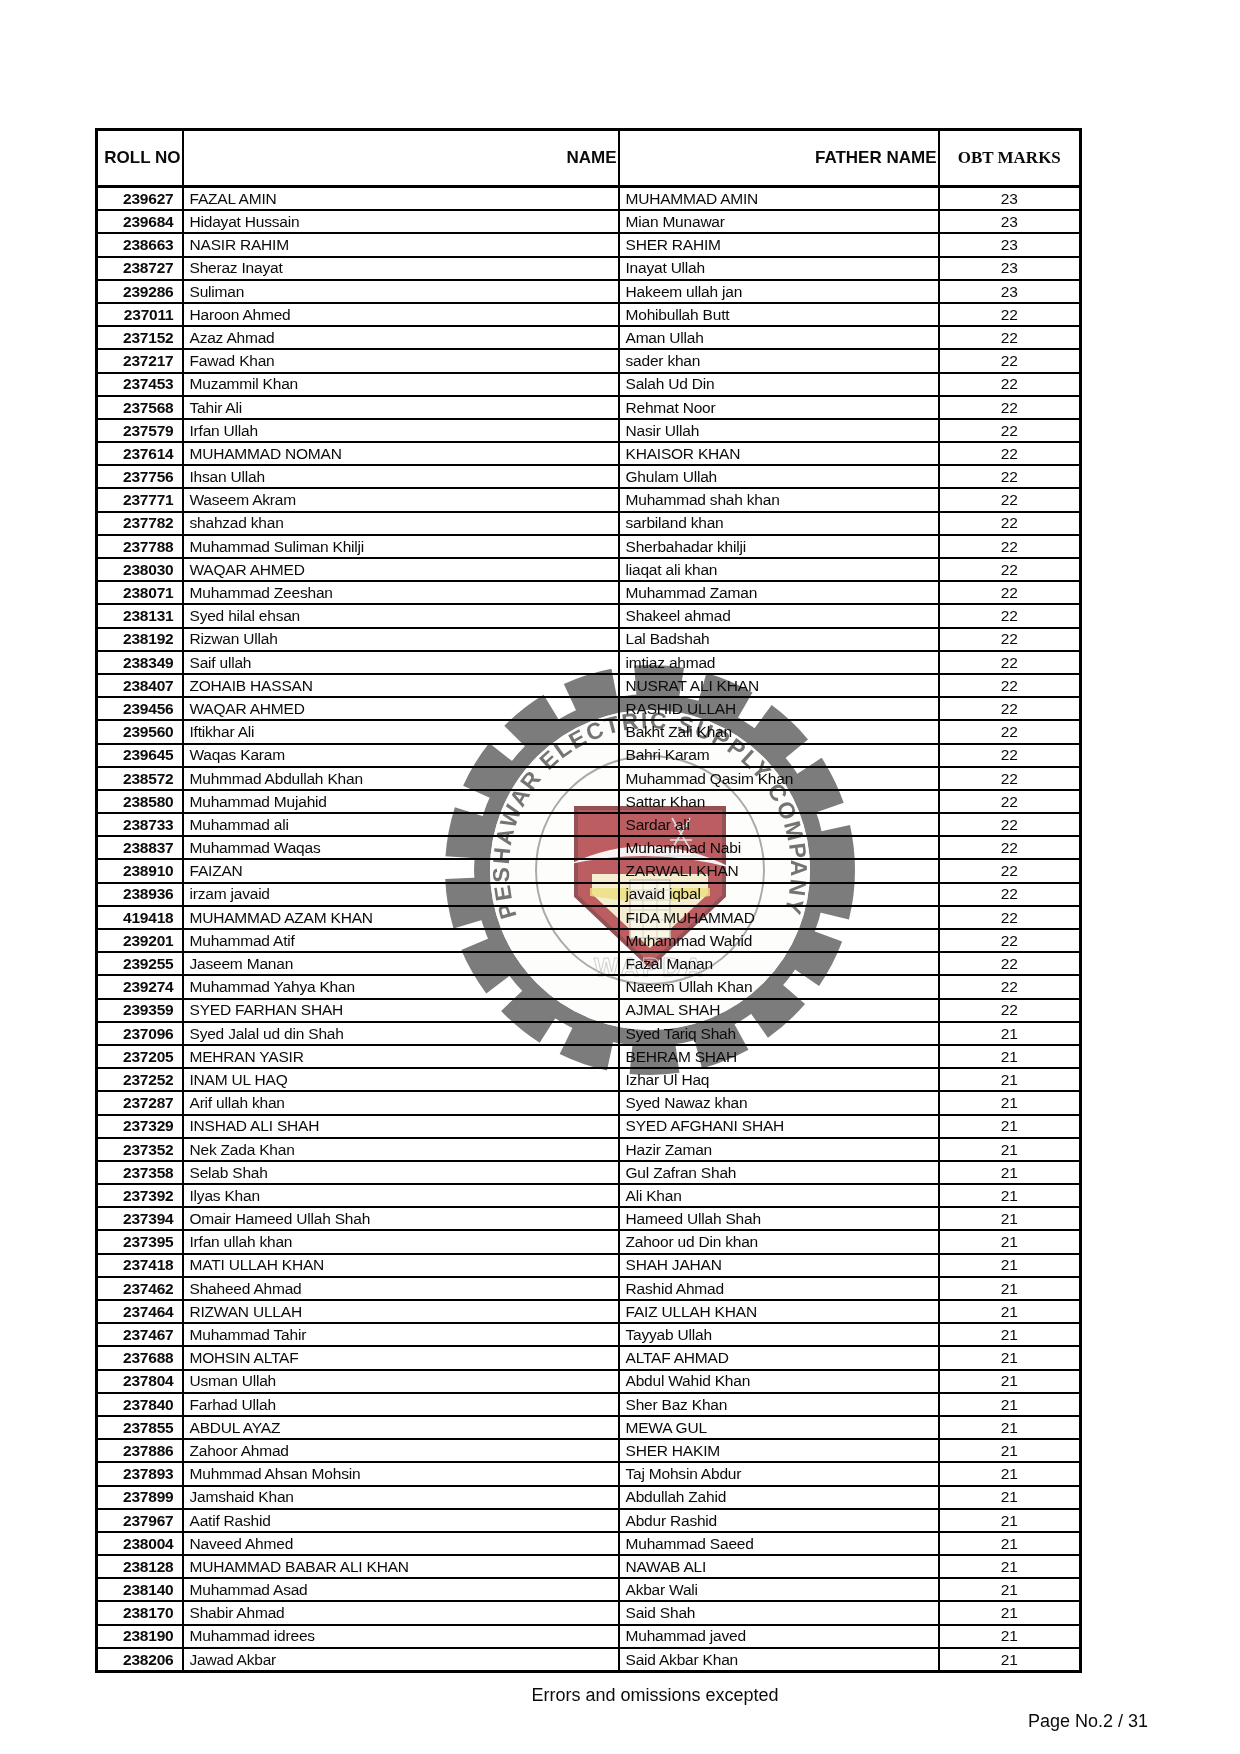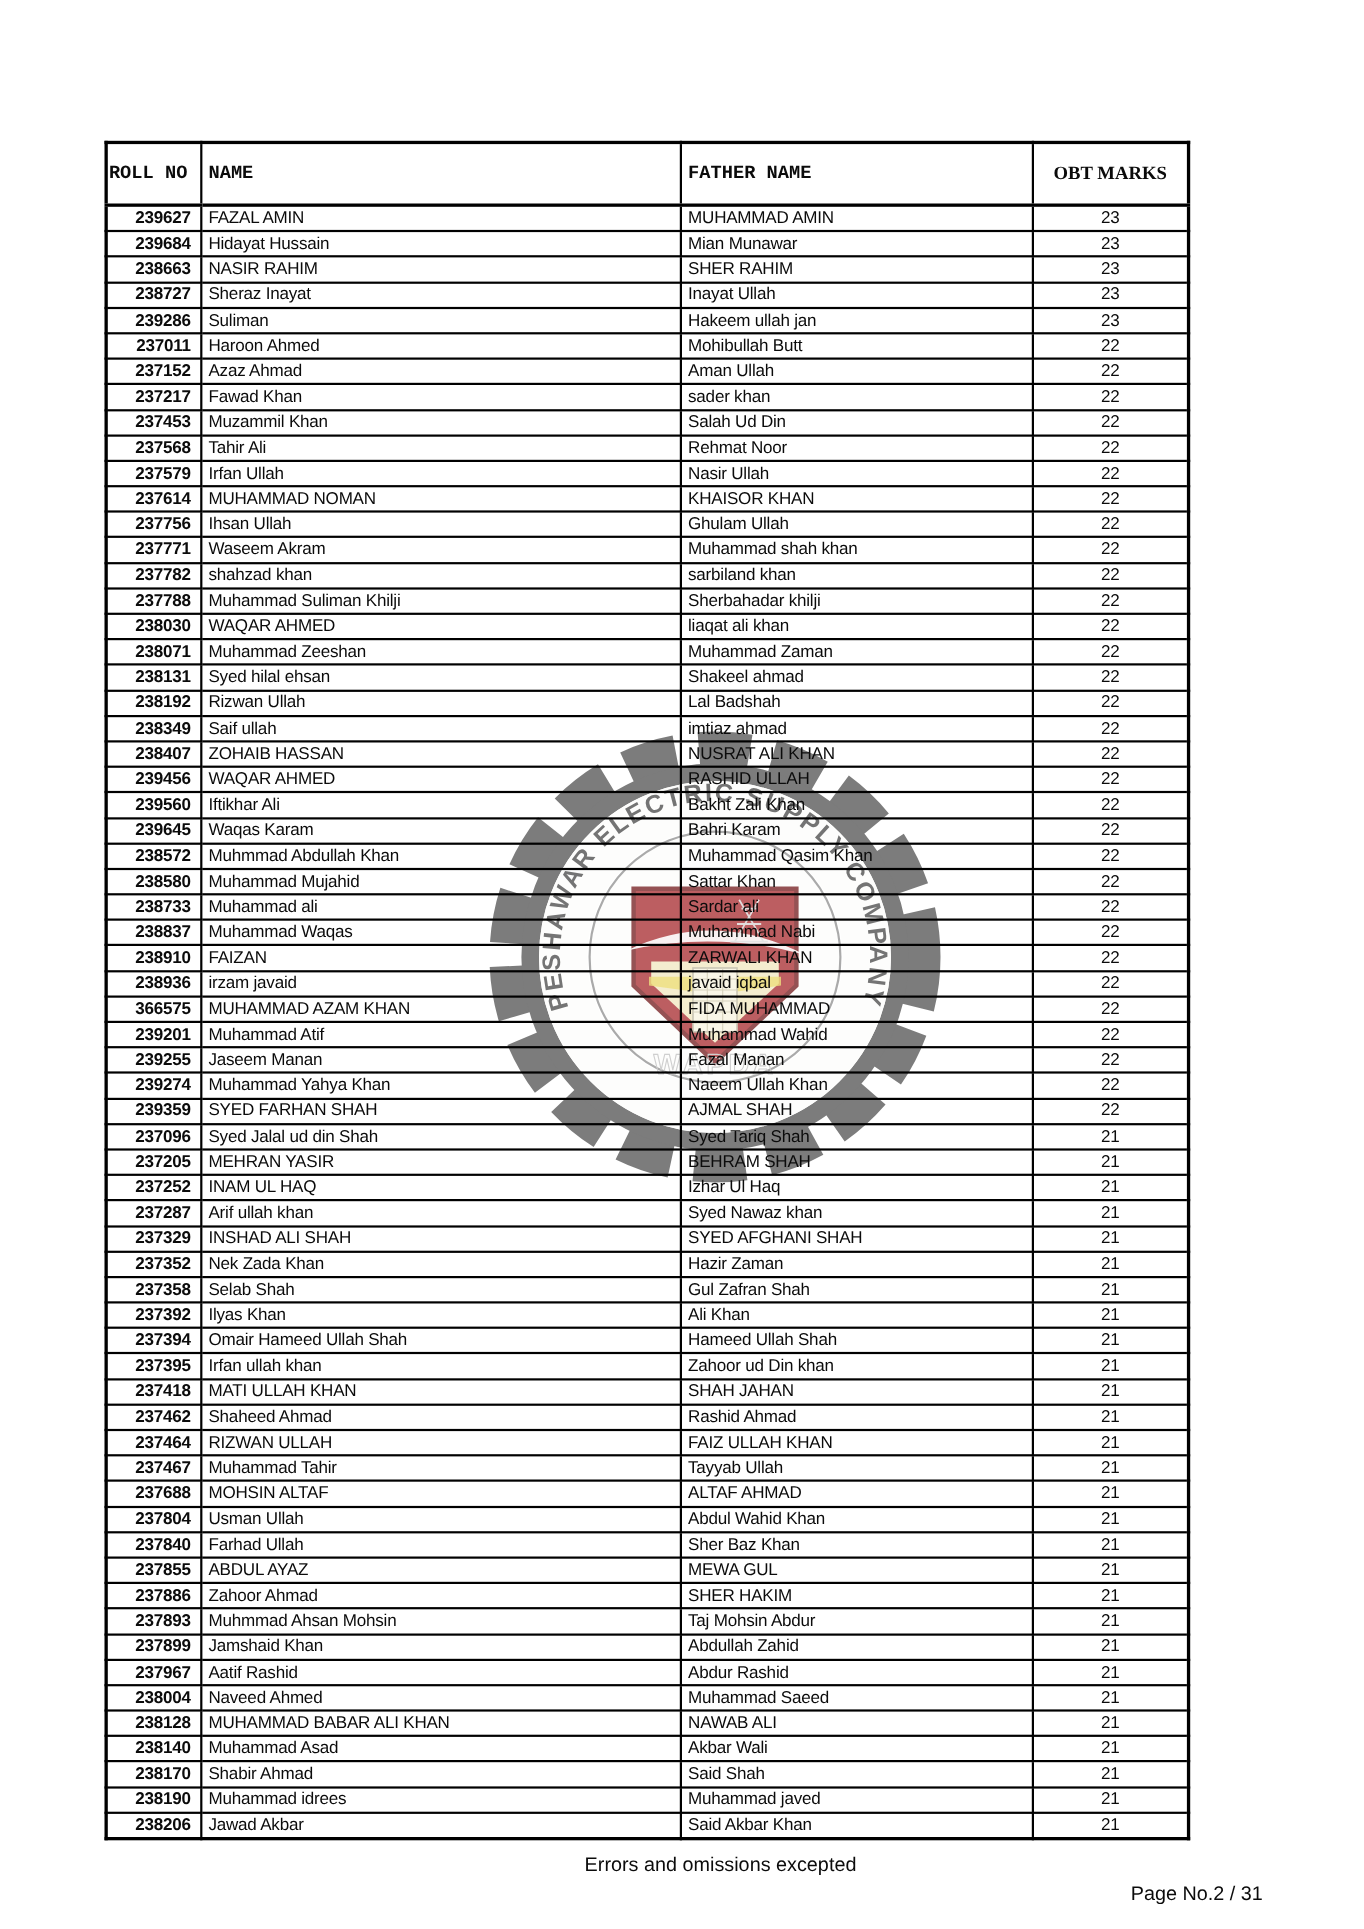--- a/index.html
+++ b/index.html
@@ -11,22 +11,22 @@
   table.results{
     position:absolute;left:95px;top:128px;width:984px;
     border-collapse:collapse;table-layout:fixed;
     border:3px solid #000;background:transparent;
   }
   .results th,.results td{border:2px solid #000;overflow:hidden;white-space:nowrap;}
   .results thead th{
     height:52px;font-size:17px;font-weight:bold;vertical-align:middle;background:transparent;
     border-bottom:3px solid #000;
   }
-  th.h-roll{text-align:left;font-family:Liberation Mono, monospace;}
-  th.h-name,th.h-father{text-align:left;padding-left:6px;font-family:Liberation Mono, monospace;}
+  th.h-roll{text-align:right;}
+  th.h-name,th.h-father{text-align:right;padding-left:6px;}
   th.h-marks{text-align:center;font-family:Liberation Serif, serif;}
   .results td{
     height:21.2px;font-size:15.5px;line-height:1;vertical-align:middle;
     padding:0;letter-spacing:-0.2px;
   }
   td.roll-cell{font-weight:bold;text-align:right;padding-right:8px;}
   td.name-cell{padding-left:6px;}
   td.father-name-cell{padding-left:6px;}
   td.marks-cell{text-align:center;}
   .footer-note{position:absolute;top:1685px;left:470px;width:370px;text-align:center;font-size:18px;}
@@ -269,21 +269,21 @@
         <td class="father-name-cell">ZARWALI KHAN</td>
         <td class="marks-cell">22</td>
       </tr>
       <tr>
         <td class="roll-cell">238936</td>
         <td class="name-cell">irzam javaid</td>
         <td class="father-name-cell">javaid iqbal</td>
         <td class="marks-cell">22</td>
       </tr>
       <tr>
-        <td class="roll-cell">366575</td>
+        <td class="roll-cell">419418</td>
         <td class="name-cell">MUHAMMAD AZAM KHAN</td>
         <td class="father-name-cell">FIDA MUHAMMAD</td>
         <td class="marks-cell">22</td>
       </tr>
       <tr>
         <td class="roll-cell">239201</td>
         <td class="name-cell">Muhammad Atif</td>
         <td class="father-name-cell">Muhammad Wahid</td>
         <td class="marks-cell">22</td>
       </tr>

